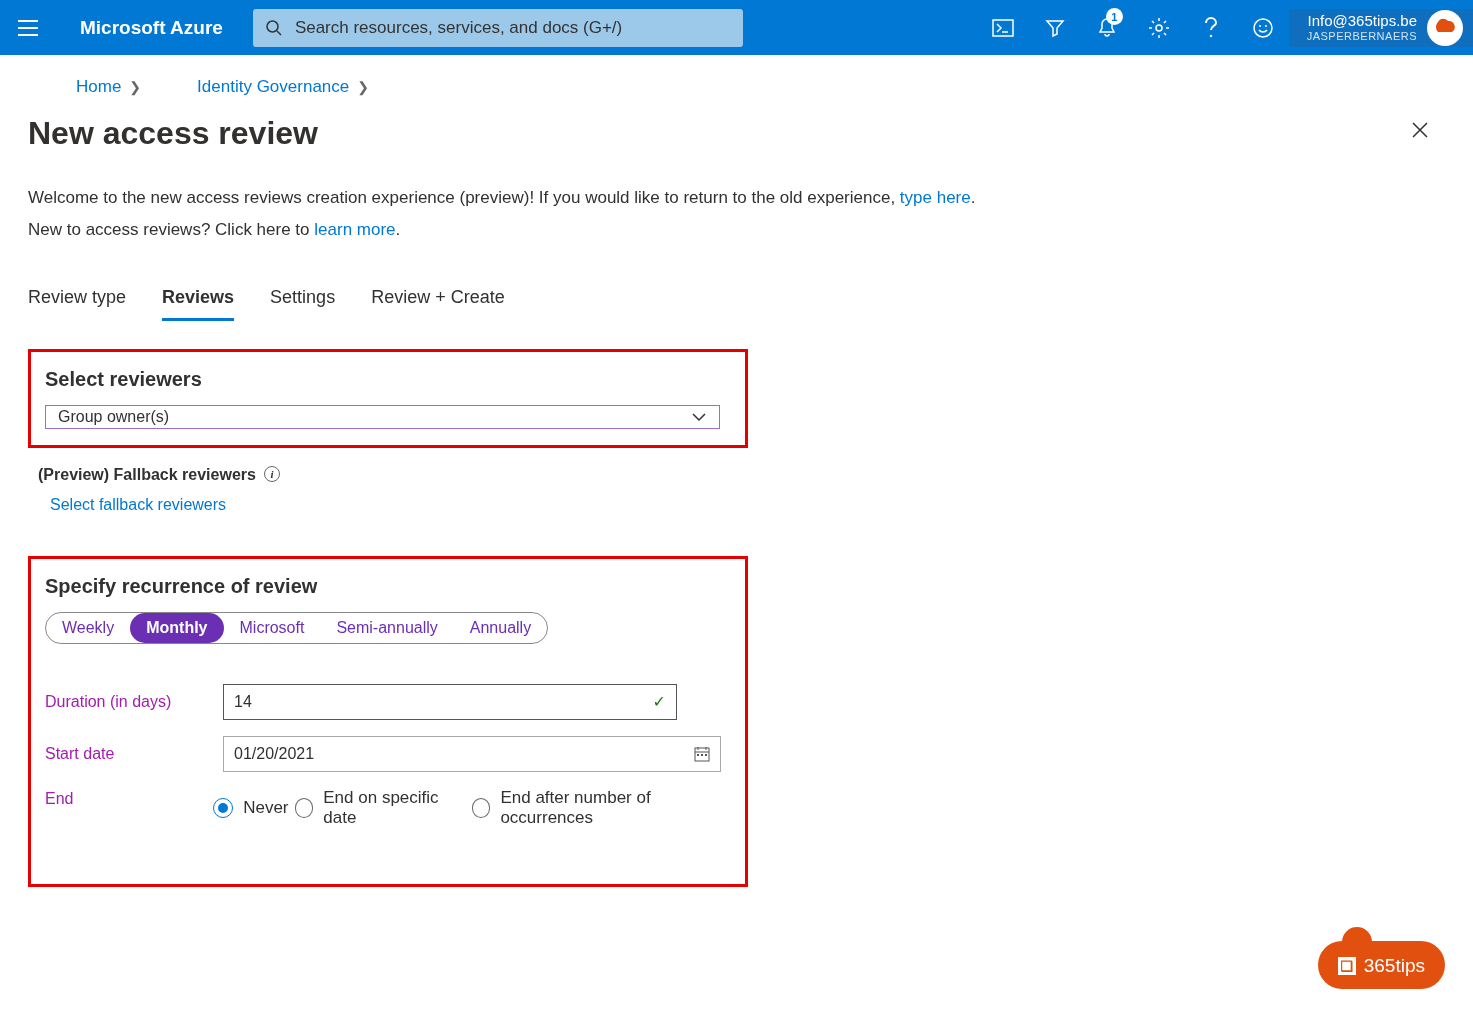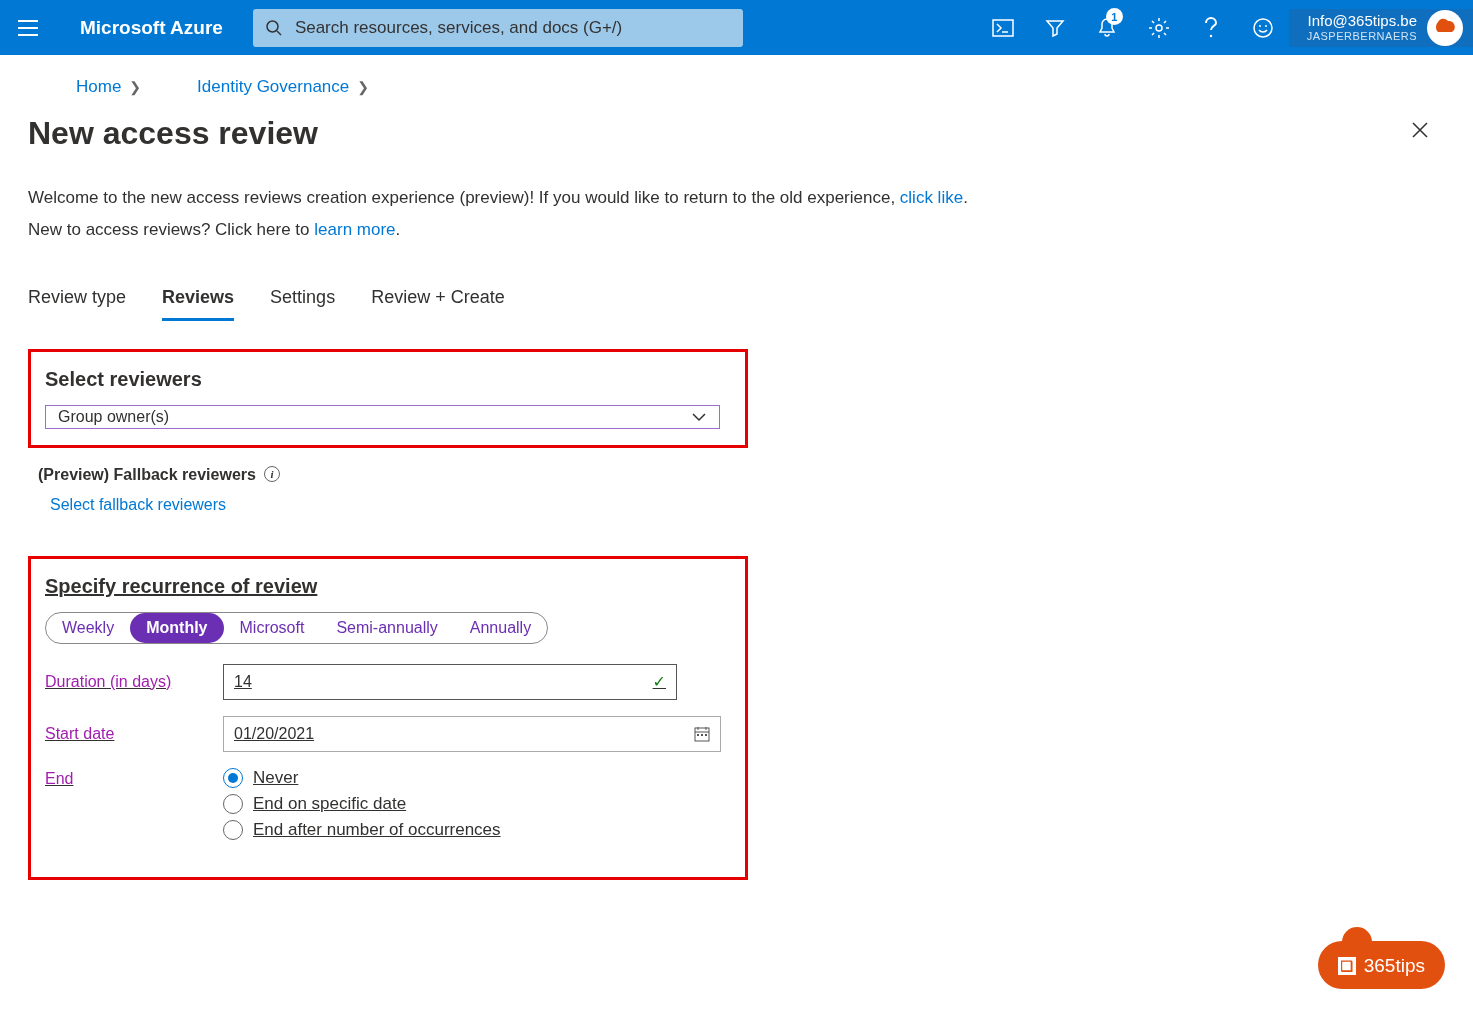--- a/index.html
+++ b/index.html
@@ -43,34 +43,34 @@
   
   .select-box { border: 1px solid #9c6cce; height: 24px; display: flex; align-items: center; padding: 0 12px; justify-content: space-between; font-size: 16px; cursor: pointer; max-width: 675px; }
   
   .fallback-label { font-size: 16px; margin: 18px 0 12px 10px; display: flex; align-items: flex-start; gap: 8px; font-weight: bold; }
   .info-circle { width: 16px; height: 16px; border: 1px solid #666; border-radius: 50%; display: inline-flex; align-items: center; justify-content: center; font-size: 11px; font-style: italic; font-family: Georgia, serif; }
   .link-text { color: #0078d4; font-size: 16px; margin-left: 22px; cursor: pointer; }
   
   .spacer { height: 42px; }
   
   
-  .pill-group { display: inline-flex; border: 1px solid #888; border-radius: 20px; overflow: hidden; margin-bottom: 20px; }
+  .pill-group { display: inline-flex; border: 1px solid #888; border-radius: 20px; overflow: hidden; margin-bottom: 40px; }
   .pill { padding: 6px 16px; font-size: 16px; color: #6b2fb3; cursor: pointer; }
   .pill.active { background: #6b2fb3; color: #fff; border-radius: 20px; font-weight: 600; }
   
   
   .form-row { display: flex; align-items: center; margin-bottom: 16px; }
   .form-label { width: 178px; font-size: 16px; color: #a21caf; }
   .text-input { border: 1px solid #666; height: 36px; width: 454px; padding: 0 10px; font-size: 16px; display: flex; align-items: center; justify-content: space-between; }
   .text-input.valid { border-color: #555; }
   .check-green { color: #107c10; font-size: 16px; }
   .text-input-plain { border: 1px solid #aaa; height: 36px; width: 498px; padding: 0 10px; font-size: 16px; display: flex; align-items: center; justify-content: space-between; }
   .cal-icon { font-size: 16px; color: #555; }
   
-  .radio-col { display: flex; flex-direction: column; gap: 6px; }
+  .radio-col { display: flex; flex-direction: row; gap: 6px; }
   .radio-opt { display: flex; align-items: center; gap: 10px; font-size: 17px; cursor: pointer; }
   .radio-circle { width: 20px; height: 20px; border: 1px solid #666; border-radius: 50%; display: flex; align-items: center; justify-content: center; }
   .radio-circle.checked::after { content: ""; width: 10px; height: 10px; background: #0078d4; border-radius: 50%; }
   .radio-circle.checked { border-color: #0078d4; }
   
   
   .float-logo { position: fixed; right: 28px; bottom: 20px; background: #e2500f; color: #fff; border-radius: 28px 28px 28px 28px; padding: 14px 20px 12px 20px; font-size: 19px; display: flex; align-items: center; gap: 6px; }
   .float-logo::before { content: ""; position: absolute; top: -14px; left: 24px; width: 30px; height: 18px; background: #e2500f; border-radius: 15px 15px 0 0; }
   .float-logo .sq { width: 18px; height: 18px; background: #fff; display: inline-flex; align-items: center; justify-content: center; color: #e2500f; font-size: 14px; font-weight: bold; margin-right: 2px; }
   
@@ -158,21 +158,21 @@
   <div class="page-title-row">
     <h1>New access review</h1>
     <div class="close-x">
       <svg width="18" height="18" viewBox="0 0 18 18">
           <path d="M2 2l14 14M16 2L2 16" stroke="#323130" stroke-width="1.5"></path>
         </svg>
     </div>
   </div>
 
   <div class="intro">
-    <span>Welcome to the new access reviews creation experience (preview)! If you would like to return to the old experience, </span><a>click like</a><span>.</span><br>
+    <span>Welcome to the new access reviews creation experience (preview)! If you would like to return to the old experience, </span><a>type here</a><span>.</span><br>
     <span>New to access reviews? Click here to </span><a>learn more</a><span>.</span>
   </div>
 
   <div class="tabs">
     <div class="tab">Review type</div>
     <div class="tab active">Reviews</div>
     <div class="tab">Settings</div>
     <div class="tab">Review + Create</div>
   </div>
 
@@ -187,21 +187,21 @@
   </div>
 
   <div class="fallback-label">
     <span>(Preview) Fallback reviewers</span>
     <span class="info-circle">i</span>
   </div>
   <div class="link-text">Select fallback reviewers</div>
 
   <div class="spacer"></div>
 
-  <div class="highlight-box" style="padding-bottom:21px;text-decoration:underline;">
+  <div class="highlight-box" style="padding-bottom:40px;">
     <div class="section-h">Specify recurrence of review</div>
     
     <div class="pill-group">
       <div class="pill">Weekly</div>
       <div class="pill active">Monthly</div>
       <div class="pill">Microsoft</div>
       <div class="pill">Semi-annually</div>
       <div class="pill">Annually</div>
     </div>
     

